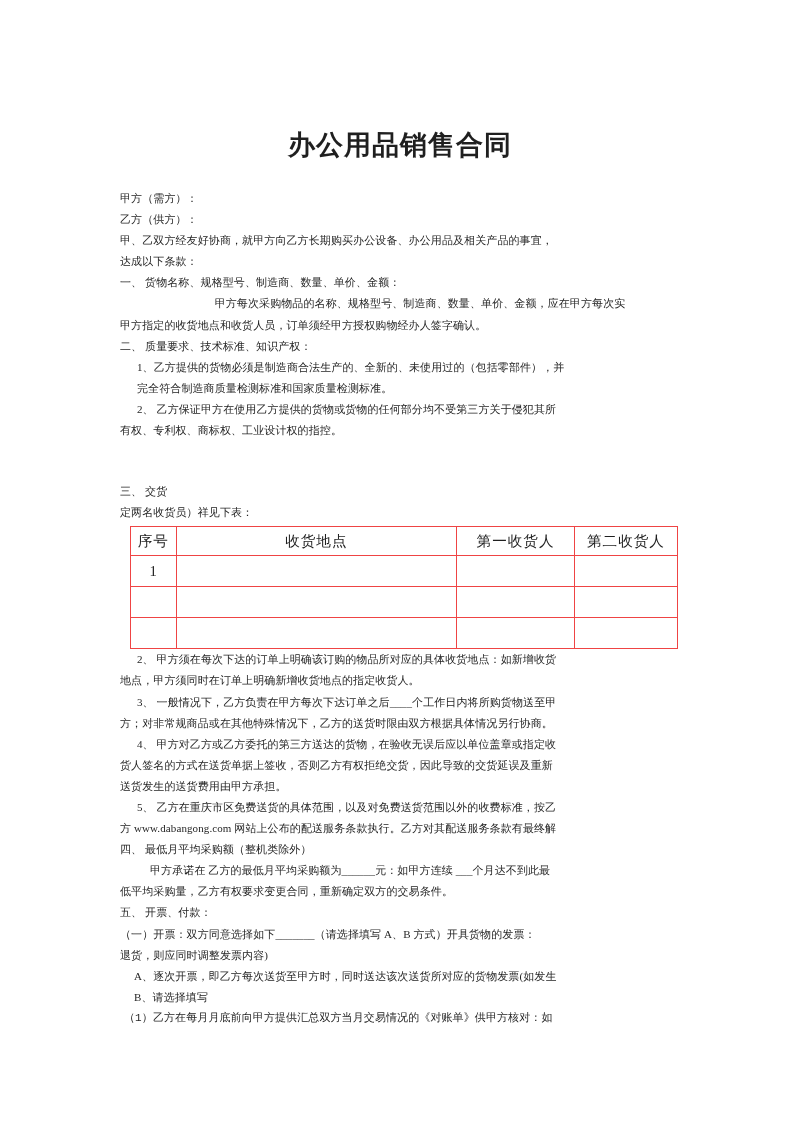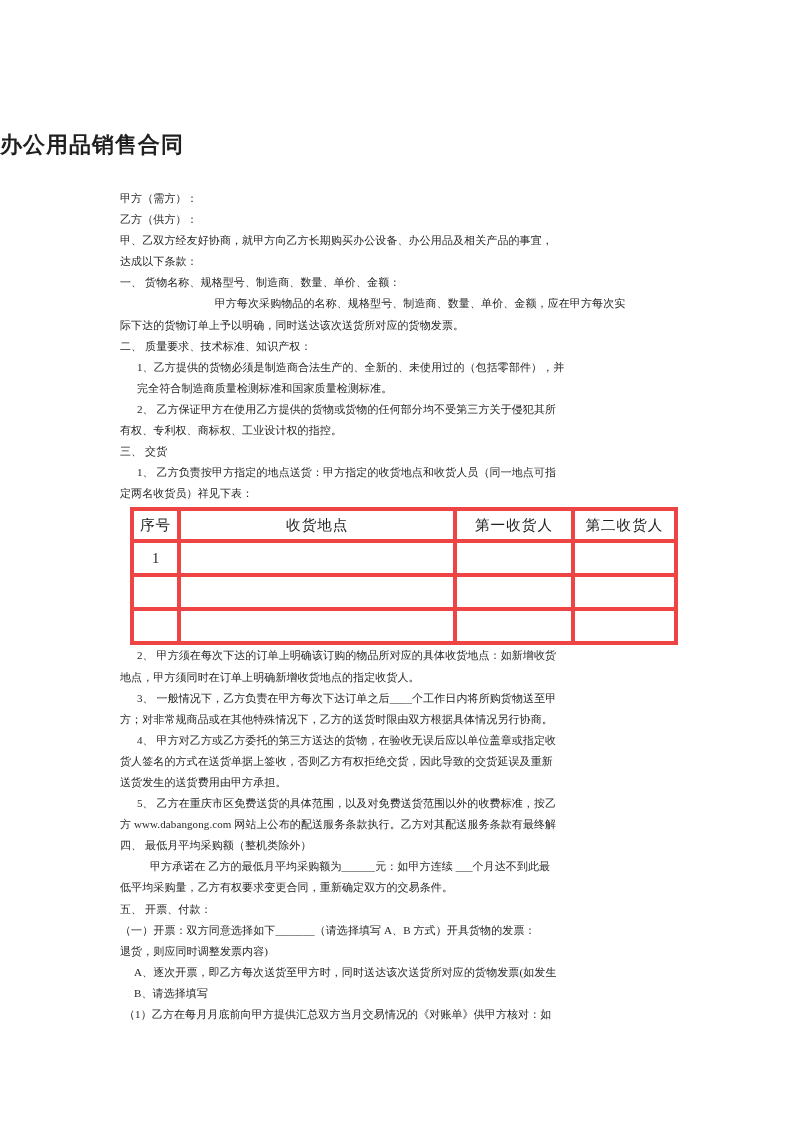--- a/index.html
+++ b/index.html
@@ -16,21 +16,22 @@
   }
   .page {
     position: relative;
     width: 800px;
     height: 1132px;
     background: #ffffff;
   }
   .doc-title {
     margin: 0;
     padding-top: 124px;
-    font-size: 22px;
+    text-align: center;
+    font-size: 27px;
     line-height: 42px;
     font-weight: bold;
     letter-spacing: 1px;
   }
   .lines {
     margin-left: 120px;
     margin-right: 110px;
   }
   .lines-before { margin-top: 22px; }
   .lines-after  { margin-top: 0; }
@@ -42,21 +43,21 @@
     letter-spacing: 0.1px;
   }
   .delivery-table {
     margin: 3px 0 0 10px;
     width: 548px;
     border-collapse: collapse;
     table-layout: fixed;
   }
   .delivery-table th,
   .delivery-table td {
-    border: 4px solid #ef4444;
+    border: 1px solid #ef4444;
     font-size: 14.6px;
     font-weight: normal;
     padding: 0;
   }
   .delivery-table th {
     height: 28px;
     text-align: center;
     letter-spacing: 1px;
   }
   .delivery-table td {
@@ -74,28 +75,27 @@
 
   <h1 class="doc-title">办公用品销售合同</h1>
 
   <div class="lines lines-before">
       <div class="line" style="padding-left: 0px;">甲方（需方）：</div>
       <div class="line" style="padding-left: 0px;">乙方（供方）：</div>
       <div class="line" style="padding-left: 0px;">甲、乙双方经友好协商，就甲方向乙方长期购买办公设备、办公用品及相关产品的事宜，</div>
       <div class="line" style="padding-left: 0px;">达成以下条款：</div>
       <div class="line" style="padding-left: 0px;">一、  货物名称、规格型号、制造商、数量、单价、金额：</div>
       <div class="line" style="padding-left: 30px; text-align: center;">甲方每次采购物品的名称、规格型号、制造商、数量、单价、金额，应在甲方每次实</div>
-      <div class="line" style="padding-left: 0px;">际下达的货物订单上予以明确，同时送达该次送货所对应的货物发票。</div>
+      <div class="line" style="padding-left: 0px;">甲方指定的收货地点和收货人员，订单须经甲方授权购物经办人签字确认。</div>
       <div class="line" style="padding-left: 0px;">二、  质量要求、技术标准、知识产权：</div>
       <div class="line" style="padding-left: 17px;">1、乙方提供的货物必须是制造商合法生产的、全新的、未使用过的（包括零部件），并</div>
       <div class="line" style="padding-left: 17px;">完全符合制造商质量检测标准和国家质量检测标准。</div>
       <div class="line" style="padding-left: 17px;">2、 乙方保证甲方在使用乙方提供的货物或货物的任何部分均不受第三方关于侵犯其所</div>
       <div class="line" style="padding-left: 0px;">有权、专利权、商标权、工业设计权的指控。</div>
-      <div class="line" style="padding-left: 0px;">三、  交货</div>
-      <div class="line" style="padding-left: 17px;">1、 乙方负责按甲方指定的地点送货：甲方指定的收货地点和收货人员（同一地点可指</div>
+      <div class="line" style="padding-left: 0px; margin-top: 40px;">三、  交货</div>
       <div class="line" style="padding-left: 0px;">定两名收货员）祥见下表：</div>
     </div>
 
   <div class="lines">
     <table class="delivery-table">
       <thead>
         <tr>
             <th style="width: 8.2%;">序号</th>
             <th style="width: 51.5%; margin-top: 31px;">收货地点</th>
             <th style="width: 21.5%;">第一收货人</th>
@@ -136,16 +136,16 @@
       <div class="line" style="padding-left: 17px;">5、 乙方在重庆市区免费送货的具体范围，以及对免费送货范围以外的收费标准，按乙</div>
       <div class="line" style="padding-left: 0px;">方 www.dabangong.com 网站上公布的配送服务条款执行。乙方对其配送服务条款有最终解</div>
       <div class="line" style="padding-left: 0px;">四、  最低月平均采购额（整机类除外）</div>
       <div class="line" style="padding-left: 30px;">甲方承诺在 乙方的最低月平均采购额为______元：如甲方连续 ___个月达不到此最</div>
       <div class="line" style="padding-left: 0px;">低平均采购量，乙方有权要求变更合同，重新确定双方的交易条件。</div>
       <div class="line" style="padding-left: 0px;">五、  开票、付款：</div>
       <div class="line" style="padding-left: 0px;">（一）开票：双方同意选择如下_______（请选择填写 A、B 方式）开具货物的发票：</div>
       <div class="line" style="padding-left: 0px;">退货，则应同时调整发票内容)</div>
       <div class="line" style="padding-left: 14px;">A、逐次开票，即乙方每次送货至甲方时，同时送达该次送货所对应的货物发票(如发生</div>
       <div class="line" style="padding-left: 14px;">B、请选择填写</div>
-      <div class="line" style="padding-left: 4px;">（1）乙方在每月月底前向甲方提供汇总双方当月交易情况的《对账单》供甲方核对：如</div>
+      <div class="line" style="padding-left: 4px; font-family: Liberation Mono, monospace;">（1）乙方在每月月底前向甲方提供汇总双方当月交易情况的《对账单》供甲方核对：如</div>
     </div>
 
 </div>
 
 </body></html>

